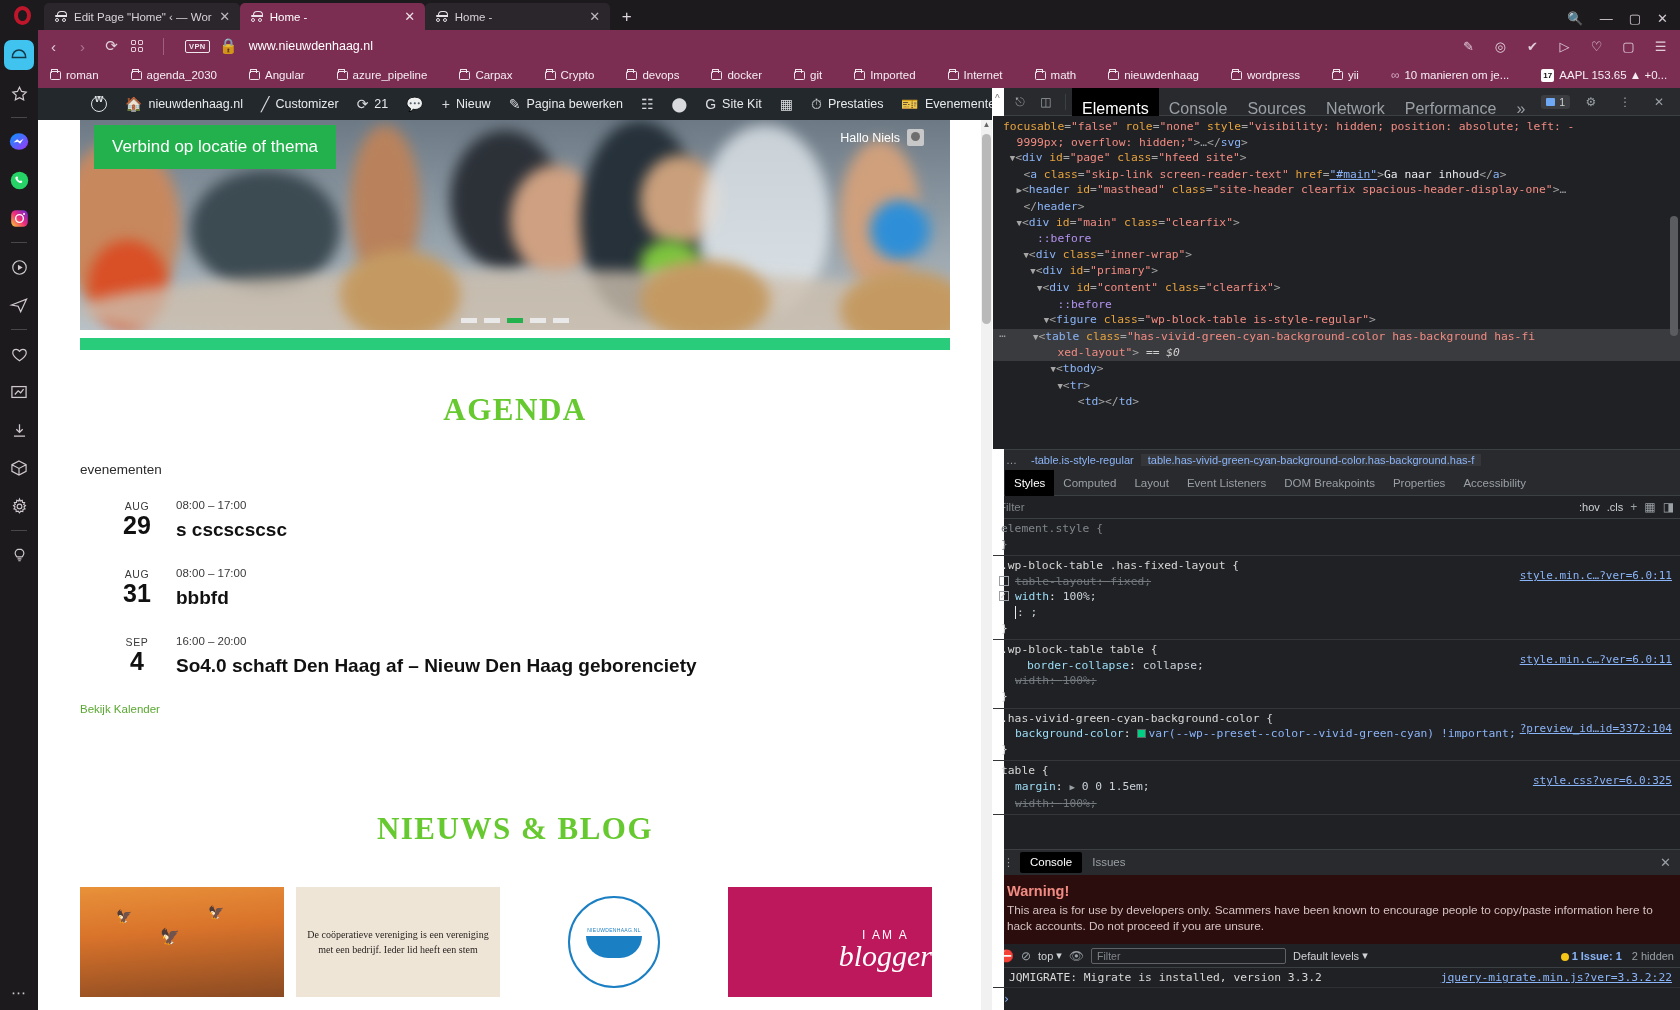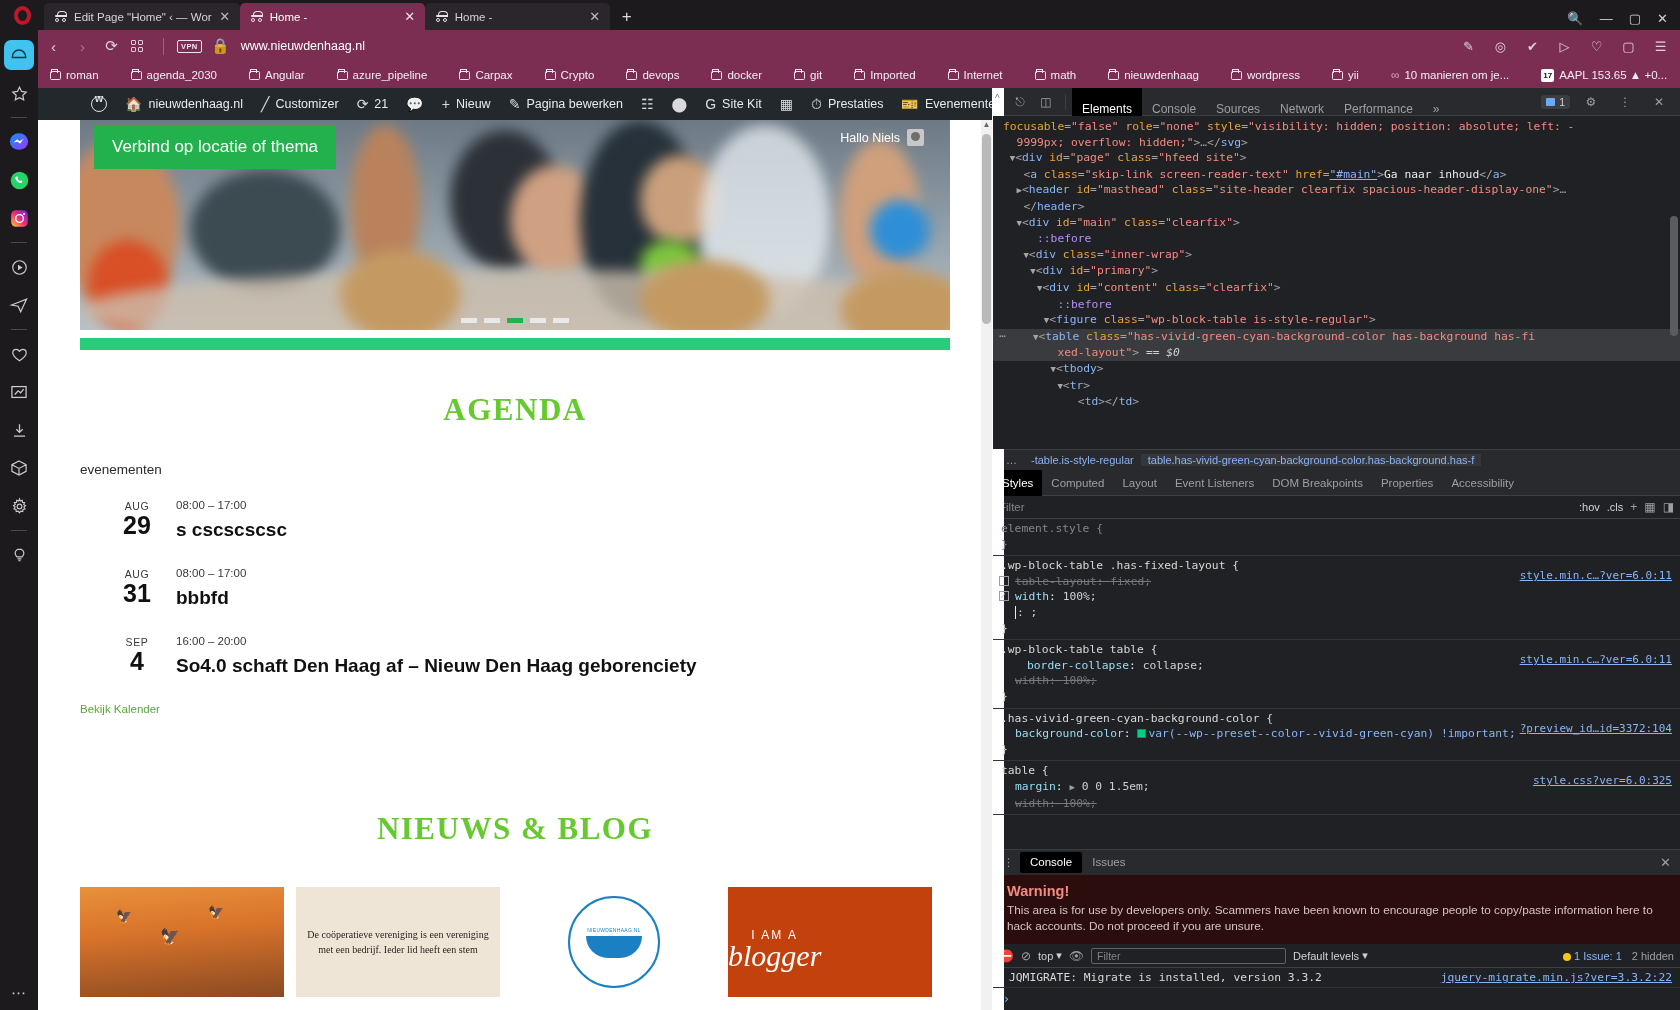--- a/index.html
+++ b/index.html
@@ -59,21 +59,21 @@
     height: 32px; background: #7b2d52; display: flex; align-items: center;
     padding: 0 10px 0 44px; gap: 10px; color: #f2e9f0; flex: none;
   }
   .navicon { font-size: 15px; opacity: .85; width: 19px; text-align: center; }
   .navicon.dim { opacity: .38; }
   .grid-icon { display: grid; grid-template-columns: 5px 5px; grid-template-rows: 5px 5px; gap: 2px; }
   .grid-icon b { border: 1.3px solid #f2e9f0; border-radius: 1px; display: block; }
   .nav-sep { width: 1px; height: 17px; background: rgba(255,255,255,.25); margin: 0 3px; }
   .vpn-badge {
     border: 1.2px solid #f0e7ee; border-radius: 2px; font-size: 7.5px;
-    padding: 1px 3px; letter-spacing: .4px; font-weight: bold;
+    padding: 1px 3px; letter-spacing: .4px; font-weight: bold; margin-left: 8px;
   }
   .urltext { font-size: 12.5px; color: #fff; }
   .navbar-right { margin-left: auto; display: flex; align-items: center; gap: 13px; }
   .navbar-right .navicon { font-size: 13px; }
 
   
   .bookmarks {
     height: 26px; background: #7b2d52; display: flex; align-items: center;
     padding: 0 8px 0 44px; gap: 20px; color: #f5edf3; font-size: 11.5px;
     overflow: hidden; flex: none;
@@ -162,21 +162,21 @@
   .news-title {
     text-align: center; color: #66c92f; font-family: "Liberation Serif", serif;
     font-size: 31px; font-weight: bold; letter-spacing: 1.5px; margin-top: 96px;
   }
   .cards { display: flex; gap: 12px; margin: 40px 0 0 42px; }
   .card { width: 204px; height: 110px; position: relative; overflow: hidden; }
   .card.c1 { background: linear-gradient(175deg,#e8913a 0%,#d9732b 40%,#8a4a22 100%); }
   .card.c2 { background: #eee5d7; display: flex; align-items: center; justify-content: center; }
   .card.c2 p { font-size: 10px; color: #2a2420; text-align: center; line-height: 1.5; padding: 0 8px; font-family: "Liberation Serif", serif; }
   .card.c3 { background: #fff; display: flex; align-items: center; justify-content: center; }
-  .card.c4 { background: #c2410c; display: flex; align-items: center; justify-content: flex-start; }
+  .card.c4 { background: #be185d; display: flex; align-items: center; justify-content: flex-end; }
   .card.c4 .blg { font-family: "Liberation Serif", serif; font-style: italic; font-size: 30px; color: #fff; line-height: .9; text-align: center; }
   .card.c4 .iam { font-size: 12px; letter-spacing: 2px; color: #fff; font-style: normal; font-family: "Liberation Sans", sans-serif; }
   .birds { position: absolute; color: #3a2a1c; font-size: 13px; }
   .ndh-logo { width: 92px; height: 92px; border-radius: 50%; border: 2px solid #1b7fc4; display: flex; flex-direction: column; align-items: center; justify-content: center; }
   .ndh-logo .wave { width: 56px; height: 22px; background: #1b7fc4; border-radius: 0 0 28px 28px; }
   .ndh-logo .cap { font-size: 5px; color: #1b7fc4; letter-spacing: .3px; margin-bottom: 3px; }
   .hallo { position: absolute; right: 68px; top: 9px; color: #fff; font-size: 12.5px; display: flex; align-items: center; gap: 7px; }
   .hallo .av { width: 17px; height: 17px; background: #c8c8c8; border-radius: 2px; position: relative; }
   .hallo .av::after { content:""; position:absolute; left:4px; top:3px; width:9px; height:9px; border-radius:50%; background:#6e6e6e; }
   .search-circle { position: absolute; right: 24px; top: 8px; width: 17px; height: 17px; border: 2px solid #fff; border-radius: 50%; }
@@ -192,21 +192,21 @@
   }
   .dt-rail { position:absolute; left:-1px; top:0; width: 12px; height: 100%; background:#fff; }
   .dt-collapse { position: absolute; left: 3px; top: 5px; font-size: 10px; color:#777; }
   .dt-topbar {
     height: 28px; background: #292a2d; display: flex; align-items: center;
     gap: 0; padding-left: 14px; border-bottom: 1px solid #3c4043; flex: none;
   }
   .dt-tool { width: 26px; height: 24px; display: flex; align-items: center; justify-content: center; color: #9aa0a6; }
   .dt-vsep { width: 1px; height: 16px; background: #3c4043; margin: 0 6px; }
   .dt-tab {
-    padding: 16px 10px; height: 46px; line-height: 28px; color: #9aa0a6; font-size: 12px; white-space: nowrap;
+    padding: 16px 10px; height: 46px; line-height: 28px; color: #9aa0a6; font-size: 16px; white-space: nowrap;
   }
   .dt-tab.sel { color: #fff; background: #000; }
   .dt-topbar-right { margin-left: auto; display: flex; align-items: center; gap: 8px; padding-right: 8px; }
   .dt-badge {
     display: flex; align-items: center; gap: 4px; background: #3b3d40; border-radius: 3px;
     padding: 1px 5px; font-size: 10.5px; color: #cfd3d6;
   }
   .dt-badge .sq { width: 9px; height: 8px; background: #6fa8f5; border-radius: 1px; }
 
   .dom {
@@ -229,21 +229,21 @@
 
   .dt-crumbs {
     height: 21px; background: #292a2d; border-top: 1px solid #3c4043; display: flex; align-items: center;
     gap: 0; font-size: 11px; color: #9aa0a6; padding-left: 6px; flex: none; overflow: hidden;
   }
   .crumb { padding: 0 7px; white-space: nowrap; }
   .crumb.sel { background: #35363a; color: #cfd3d6; }
   .crumb.blue { color: #8ab4f8; }
 
   .dt-styletabs {
-    height: 26px; background: #292a2d; border-bottom: 1px solid #3c4043; display: flex; align-items: center; flex: none;
+    height: 26px; background: #292a2d; border-bottom: 1px solid #3c4043; display: flex; align-items: center; flex: none; padding-left: 12px;
   }
   .st-tab { padding: 0 9px; height: 26px; line-height: 26px; font-size: 11.5px; color: #9aa0a6; white-space: nowrap; }
   .st-tab.sel { background: #000; color: #fff; }
 
   .dt-filterbar {
     height: 23px; background: #202124; border-bottom: 1px solid #3c4043;
     display: flex; align-items: center; padding: 0 6px; gap: 7px; font-size: 11.5px; color: #80868b; flex: none;
   }
   .dt-filterbar .fbox { flex: 1; }
   .fbtn { color: #cfd3d6; font-size: 11px; }
@@ -286,21 +286,21 @@
     height: 24px; display: flex; align-items: center; gap: 7px; padding: 0 6px;
     border-bottom: 1px solid #3c4043; font-size: 11px; color: #9aa0a6;
   }
   .cb-ic { color: #9aa0a6; font-size: 12px; }
   .cb-sel { display: flex; align-items: center; gap: 3px; color: #cfd3d6; }
   .cb-filter {
     flex: 1; max-width: 195px; height: 16px; border: 1px solid #5f6368; border-radius: 2px;
     background: #202124; color: #80868b; font-size: 10.5px; padding: 0 5px; line-height: 15px;
   }
   .cb-right { margin-left: auto; display: flex; align-items: center; gap: 10px; }
-  .cb-issue { color: #8ab4f8; }
+  .cb-issue { color: #8ab4f8; font-weight: bold; }
   .cb-issue .dot { display:inline-block; width:8px; height:8px; background:#f5c518; border-radius:50%; margin-right:3px; vertical-align:-1px; }
   .cmsg {
     font-family: "DejaVu Sans Mono", monospace; font-size: 11.3px; color: #d8d8d8;
     padding: 3px 8px 3px 16px; border-bottom: 1px solid #2f3033; position: relative;
   }
   .cmsg .src { position: absolute; right: 8px; top: 3px; color: #8ab4f8; text-decoration: underline; }
   .cprompt { padding: 4px 8px 4px 10px; color: #8ab4f8; font-family: "DejaVu Sans Mono", monospace; font-size: 11.5px; }
   .dt-scroll { position: absolute; right: 1px; width: 8px; background: #5a5c5f; border-radius: 4px; }
 </style>
 </head>

